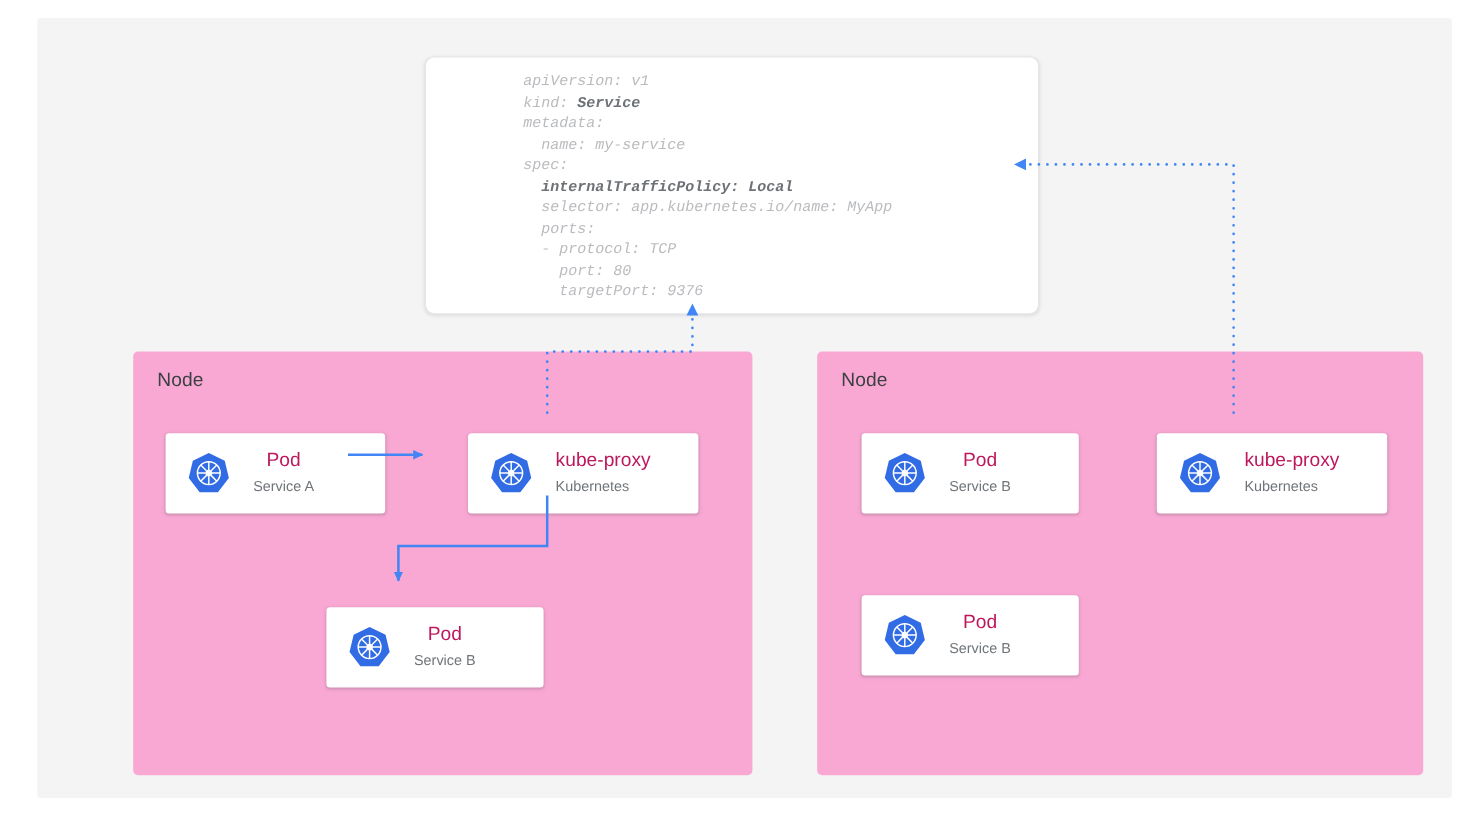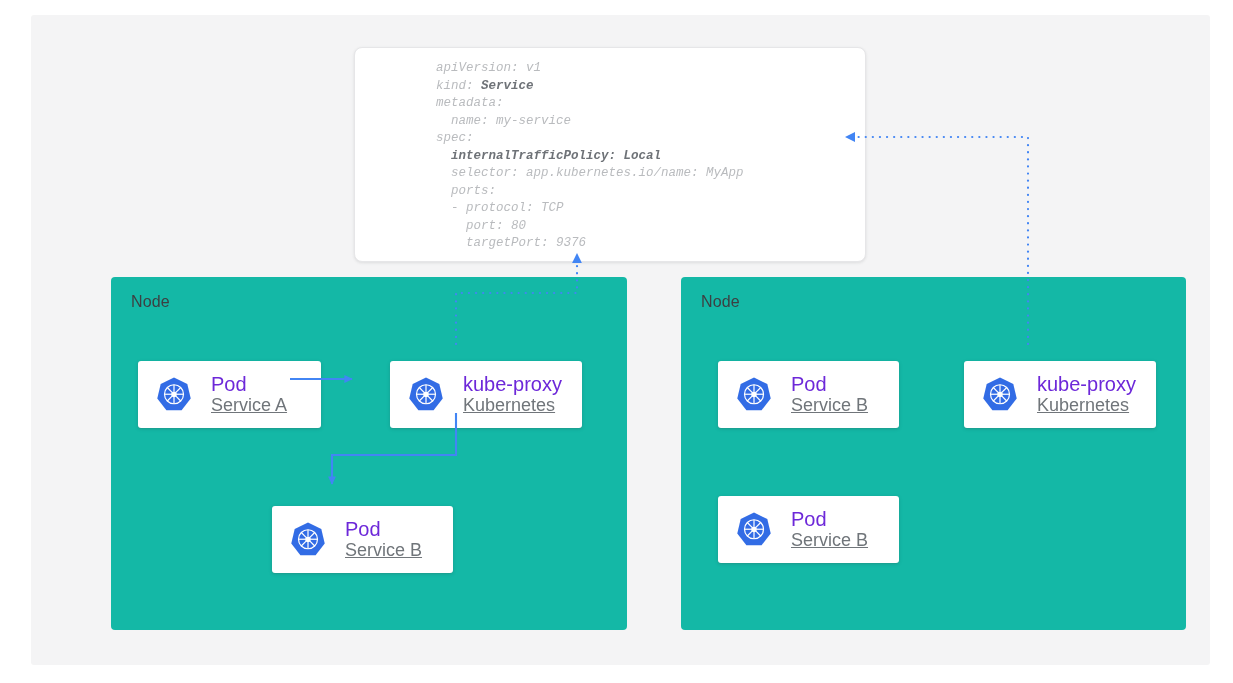--- a/index.html
+++ b/index.html
@@ -53,22 +53,23 @@
   .yaml-line { display: block; white-space: pre; }
   .yaml-line.bold-tail b,
   .yaml-line.bold-all {
     font-weight: bold;
     color: #6e7277;
   }
 
   
   .node-box {
     position: absolute;
-    background: #14b8a6;
+    background: #f9a8d4;
     border-radius: 4px;
+    margin-top: 16px;
   }
   #node-left  { left: 80px;  top: 262px; width: 516px; height: 353px; }
   #node-right { left: 650px; top: 262px; width: 505px; height: 353px; }
   .node-label {
     position: absolute;
     left: 20px;
     top: 16px;
     font-size: 16px;
     color: #3c4043;
     letter-spacing: 0.1px;
@@ -91,30 +92,30 @@
     height: 38px;
     display: block;
   }
   .card .card-text {
     margin-left: 18px;
     display: flex;
     flex-direction: column;
     justify-content: center;
   }
   .card .card-title {
-    font-size: 20px;
-    color: #6d28d9;
+    font-size: 16px;
+    color: #be185d;
     line-height: 20px;
+    text-align: center;
   }
   .card .card-sub {
-    font-size: 18px;
+    font-size: 12px;
     color: #70757a;
     line-height: 20px;
     margin-top: 1px;
-    text-decoration: underline;
   }
 
   #card-pod-a        { left: 107px; top: 346px; width: 183px; height: 67px; }
   #card-kube-proxy-a { left: 359px; top: 346px; width: 192px; height: 67px; }
   #card-pod-b-left   { left: 241px; top: 491px; width: 181px; height: 67px; }
   #card-pod-b-right  { left: 687px; top: 346px; width: 181px; height: 67px; }
   #card-pod-b-right2 { left: 687px; top: 481px; width: 181px; height: 67px; }
   #card-kube-proxy-b { left: 933px; top: 346px; width: 192px; height: 67px; }
 
   

